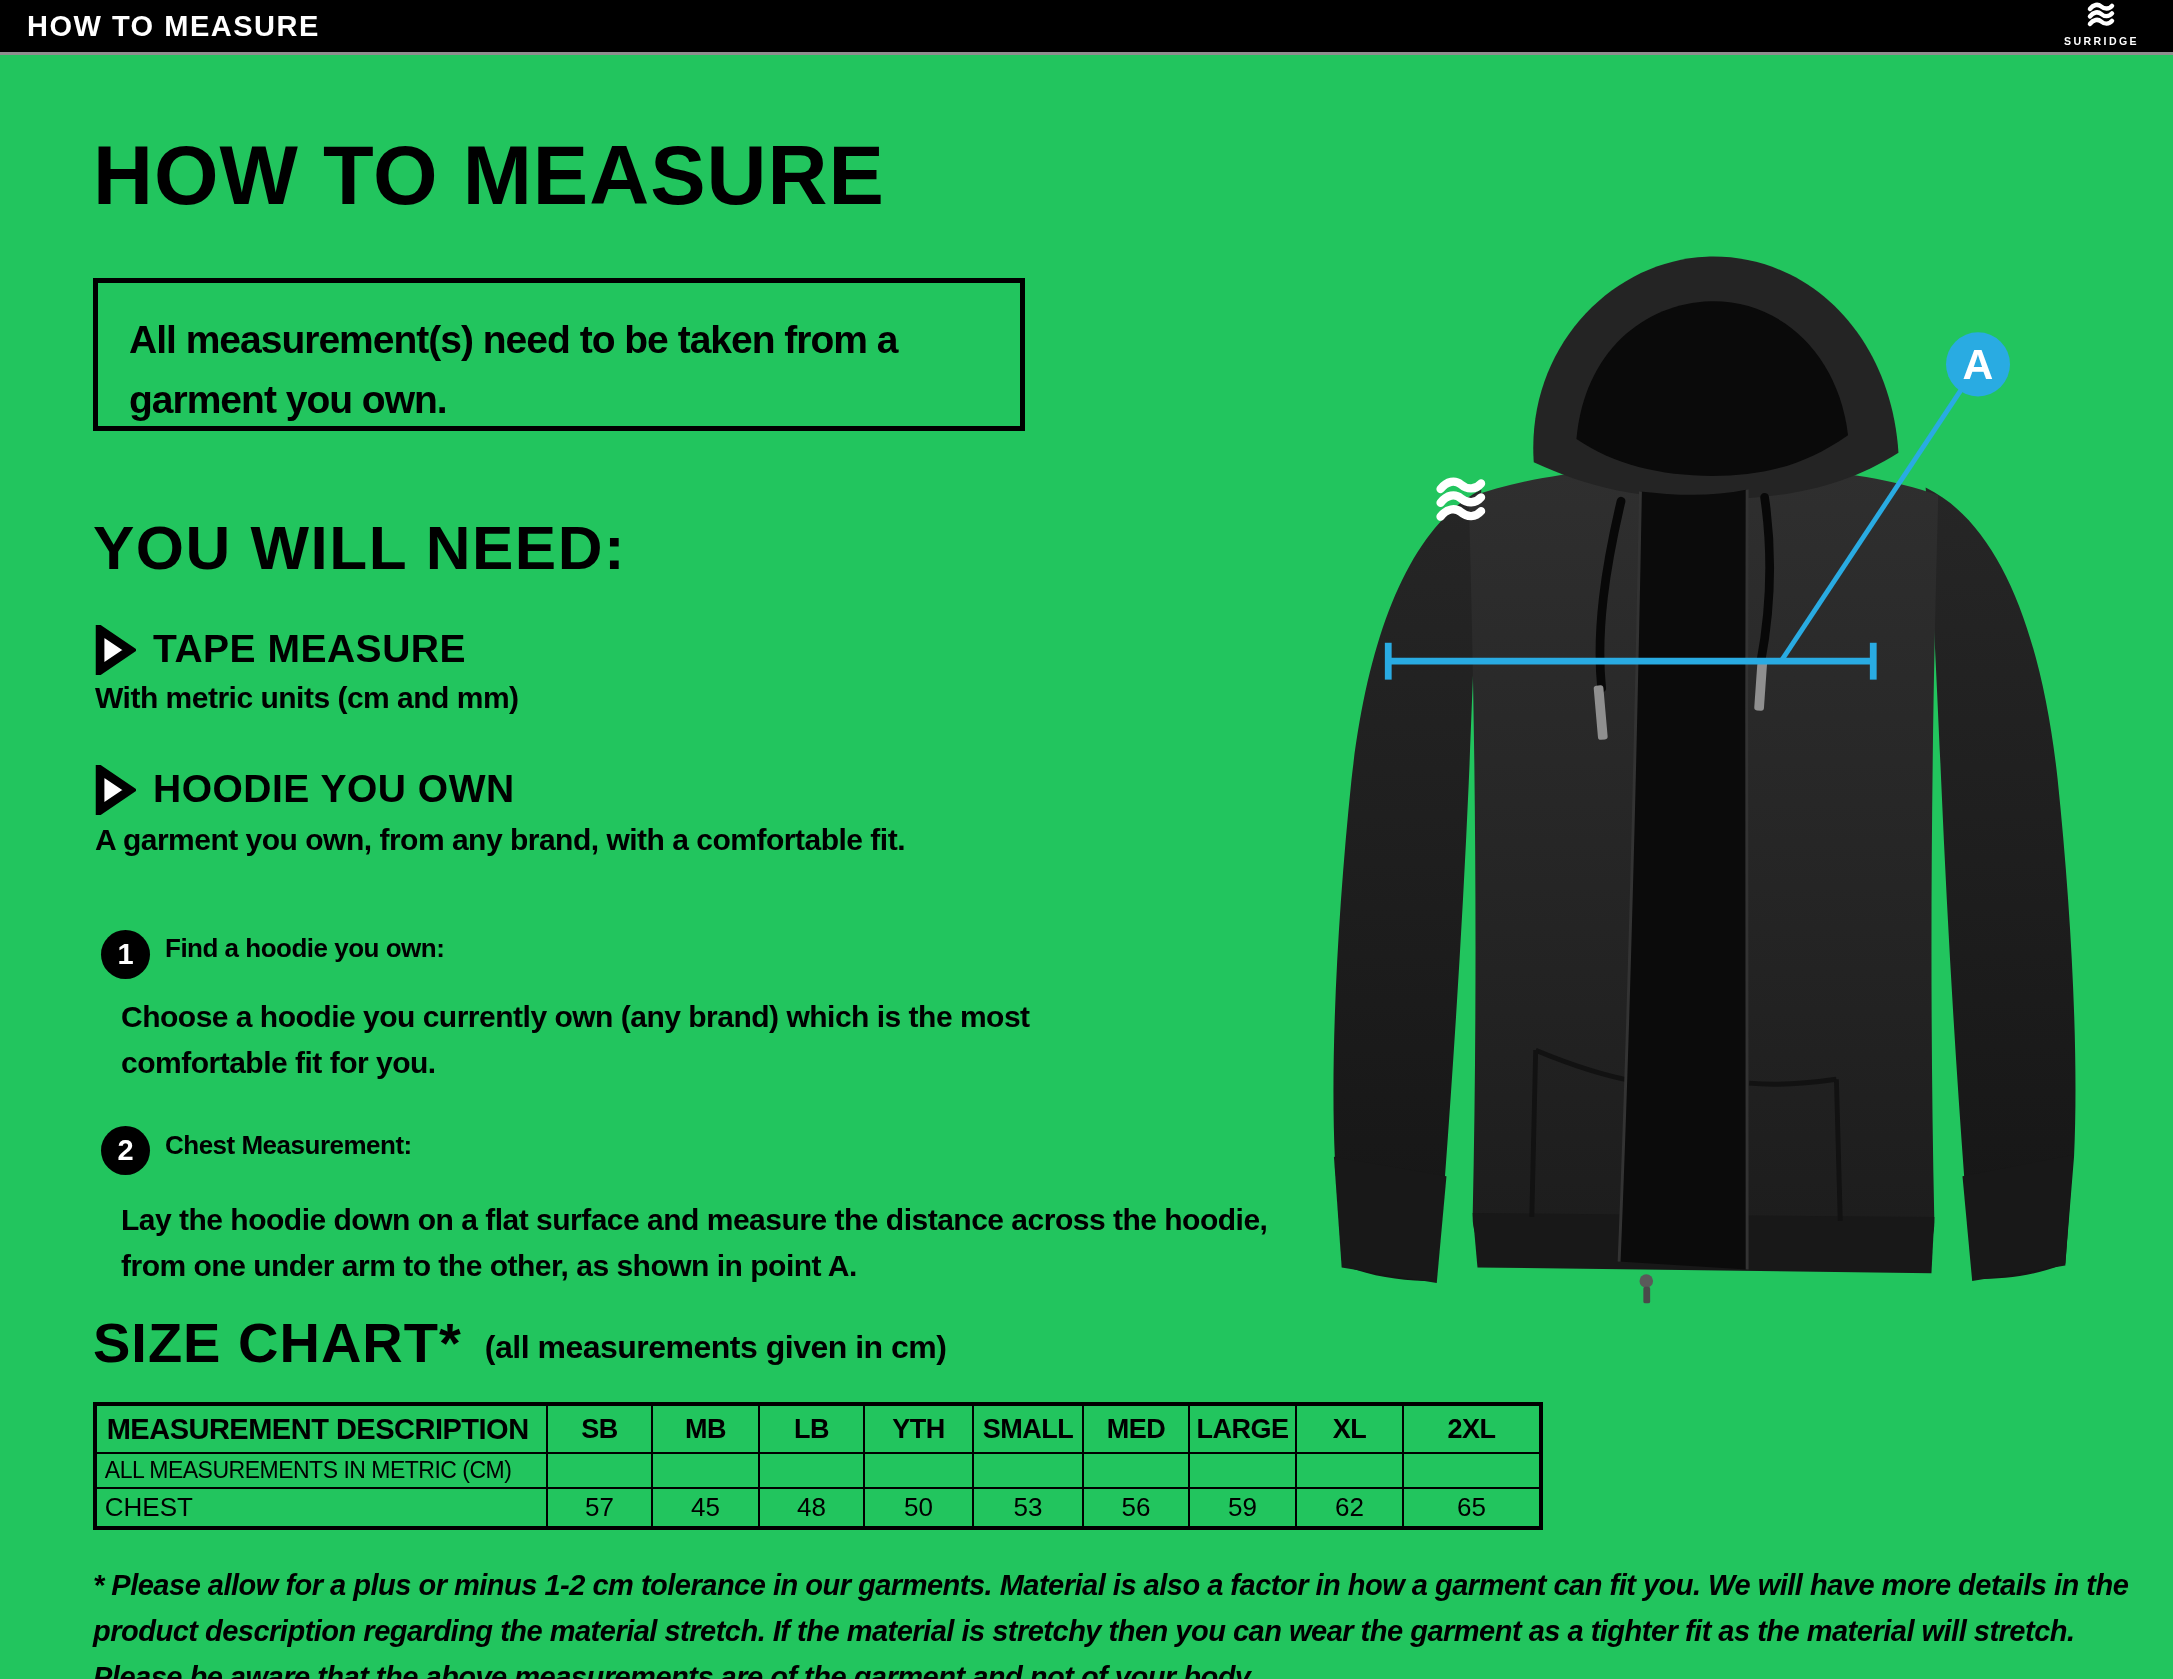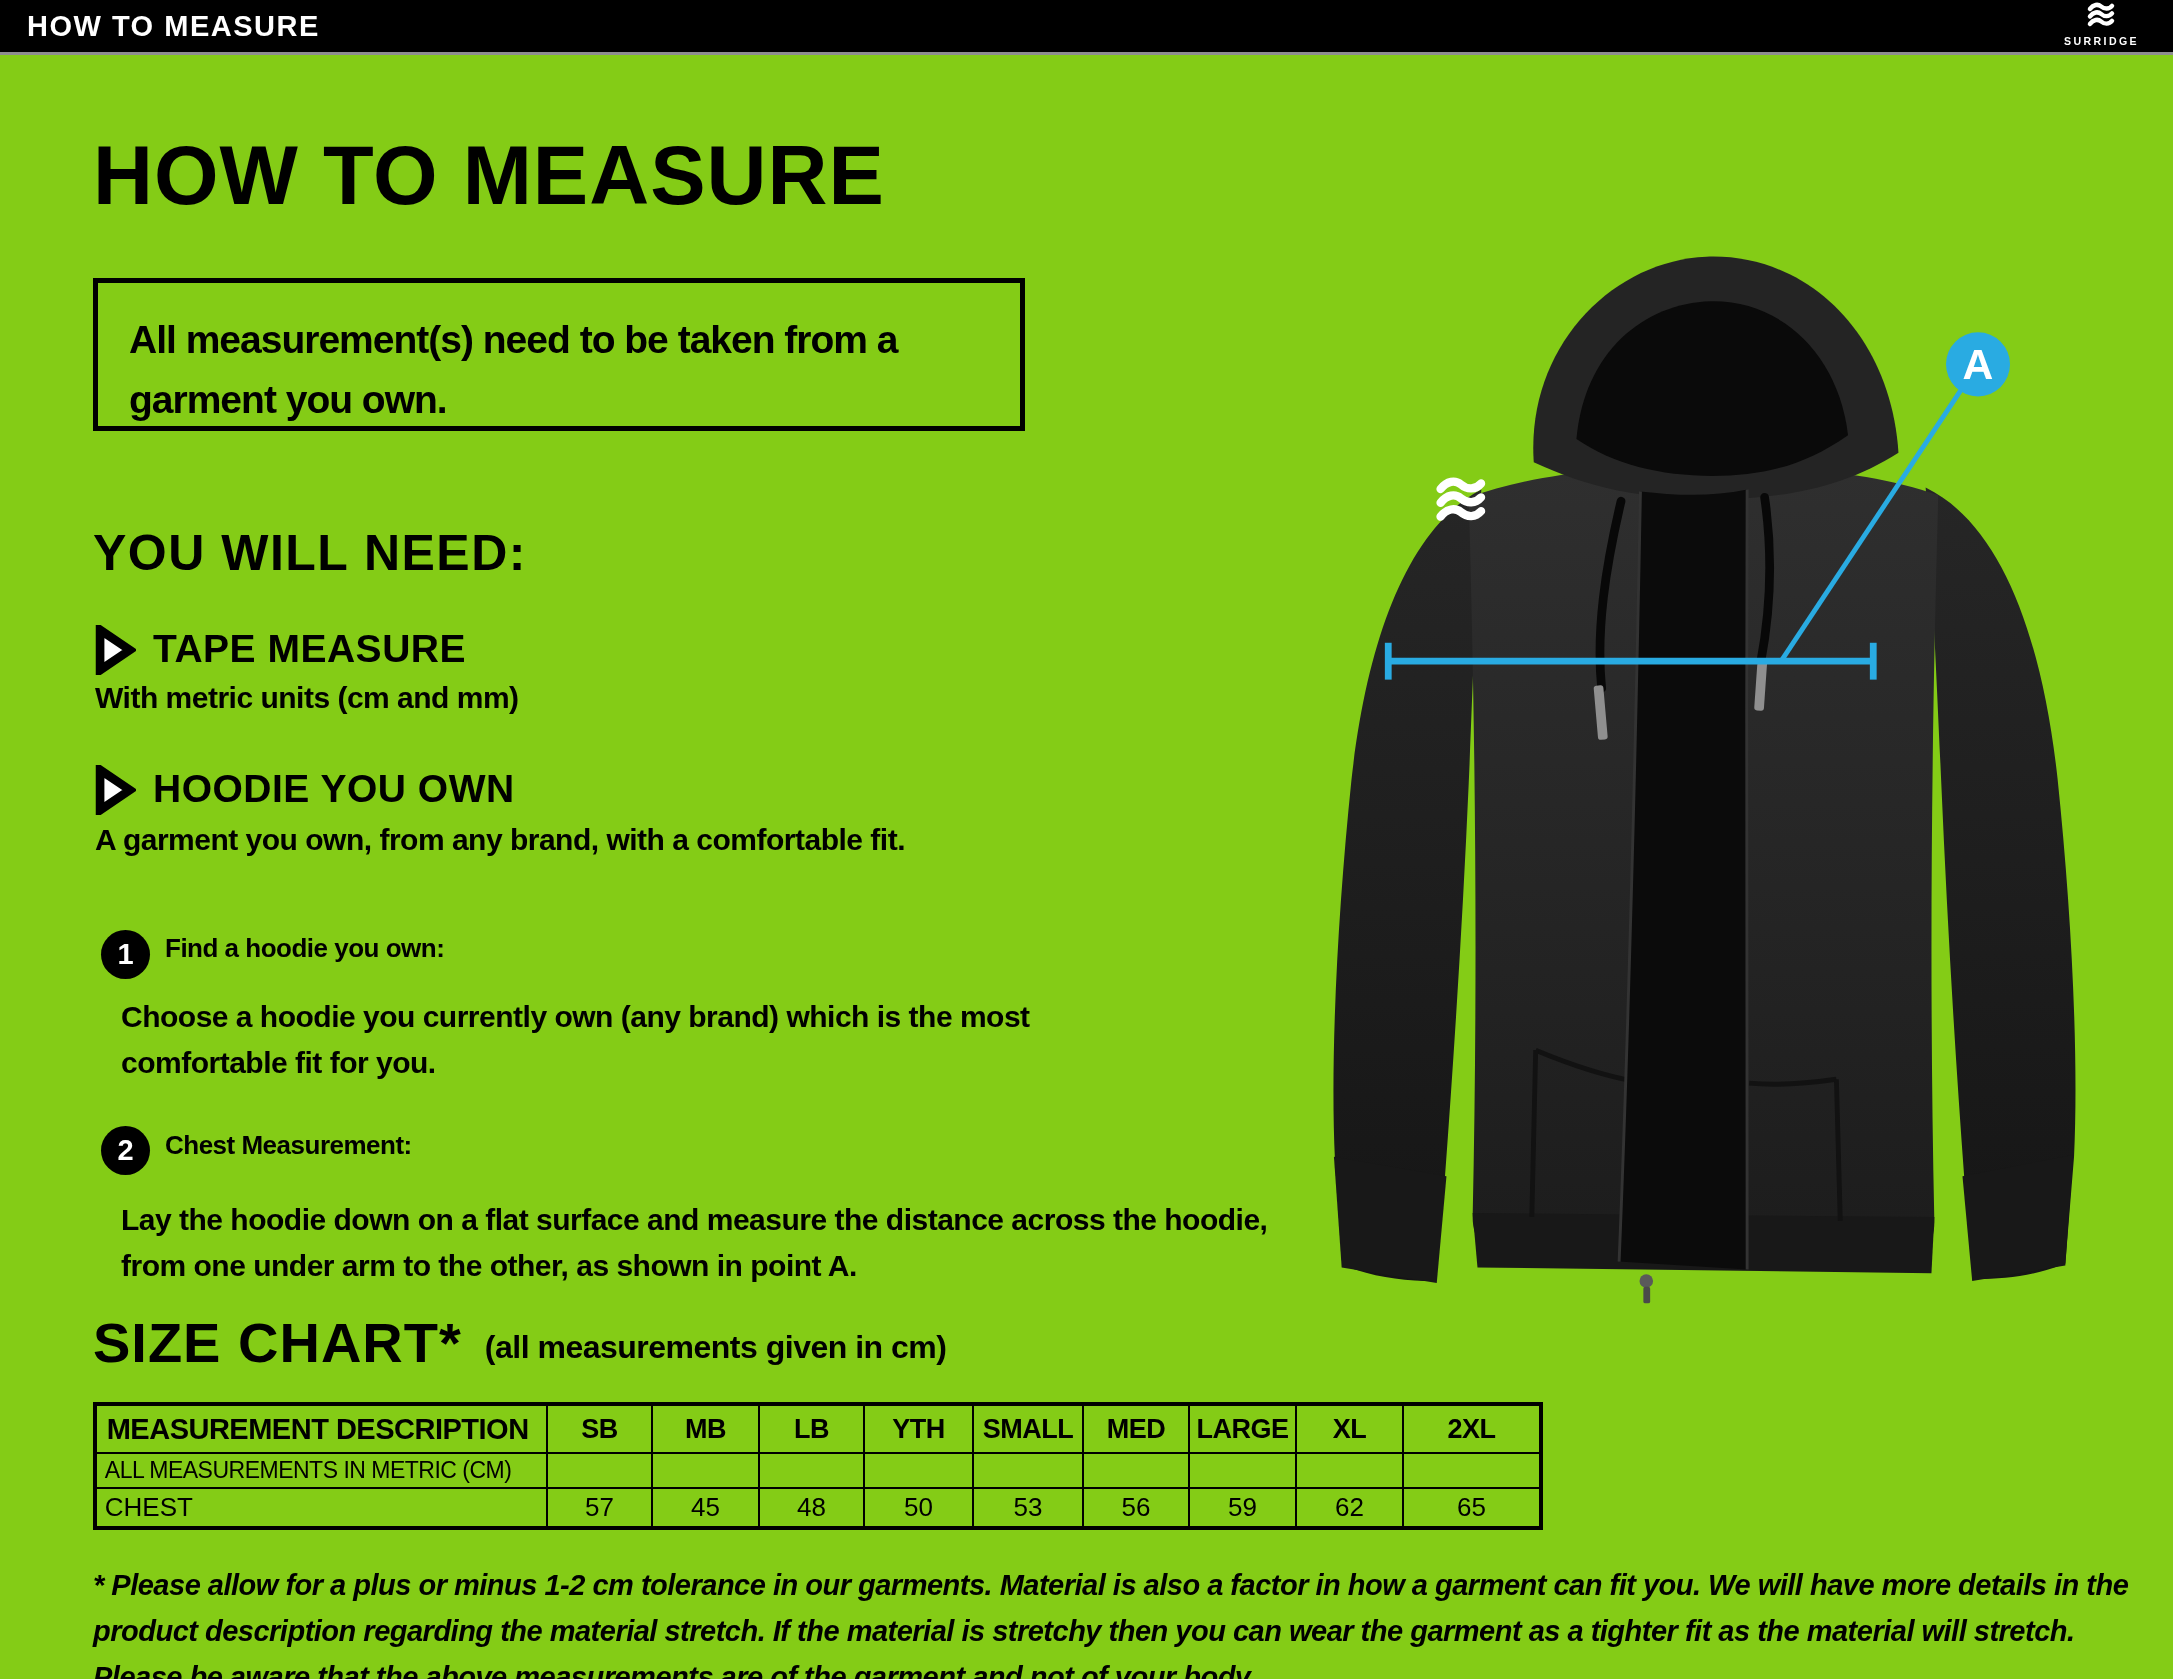--- a/index.html
+++ b/index.html
@@ -1,30 +1,30 @@
 <!DOCTYPE html>
 <html><head>
 <meta charset="utf-8">
 <style>
   html,body{margin:0;padding:0;background:#fff;}
-  .page{position:relative;width:2174px;height:1680px;background:#84cc16;overflow:hidden;
+  .page{position:relative;width:2174px;height:1680px;background:#22c55e;overflow:hidden;
         font-family:"Liberation Sans", sans-serif;color:#000;}
 
   
   .topbar{position:absolute;left:0;top:0;width:2174px;height:52px;background:#000;
           border-bottom:3.9px solid #8e8e8e;display:flex;align-items:center;justify-content:space-between;}
   .topbar-title{color:#fff;font-size:29px;font-weight:bold;letter-spacing:1.5px;margin-left:27px;}
   .topbar-logo{margin-right:15.5px;display:block;}
 
   
   .abs{position:absolute;}
   .main-heading{left:93px;top:134px;font-size:83px;font-weight:bold;letter-spacing:1px;line-height:1;}
   .notice-box{left:93px;top:278px;width:932px;height:153px;border:5.8px solid #000;box-sizing:border-box;
               padding:27px 9.7px 0 31px;font-size:39px;font-weight:bold;line-height:1.55;letter-spacing:-1px;}
-  .ywn-heading{left:93px;top:524px;font-size:50px;font-weight:bold;letter-spacing:1.5px;}
+  .ywn-heading{left:93px;top:512px;font-size:62px;font-weight:bold;letter-spacing:1.5px;}
 
   .need-icon{width:43px;height:50px;display:block;}
   .need-label{font-size:39px;font-weight:bold;letter-spacing:0.5px;}
   .need-desc{font-size:30px;font-weight:bold;letter-spacing:-0.5px;}
 
   .step-circle{width:49px;height:49px;border-radius:50%;background:#000;color:#fff;
                display:flex;align-items:center;justify-content:center;font-size:29px;font-weight:bold;}
   .step-title{font-size:26px;font-weight:bold;letter-spacing:-0.5px;}
   .step-desc{font-size:30px;font-weight:bold;letter-spacing:-0.5px;line-height:46px;margin-left:28px;}
 

